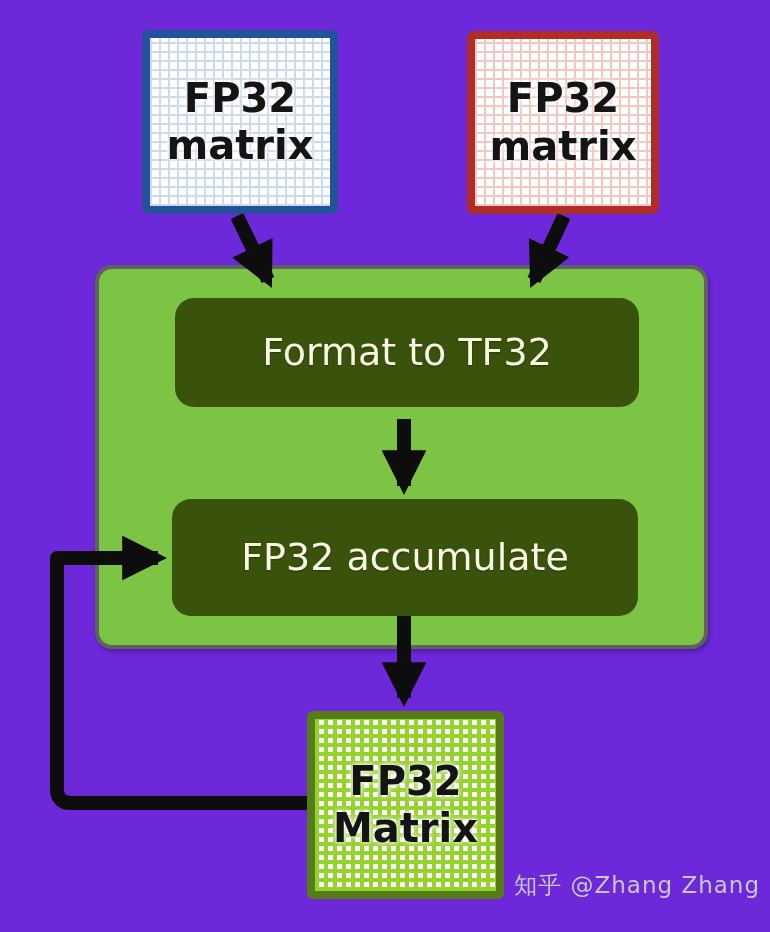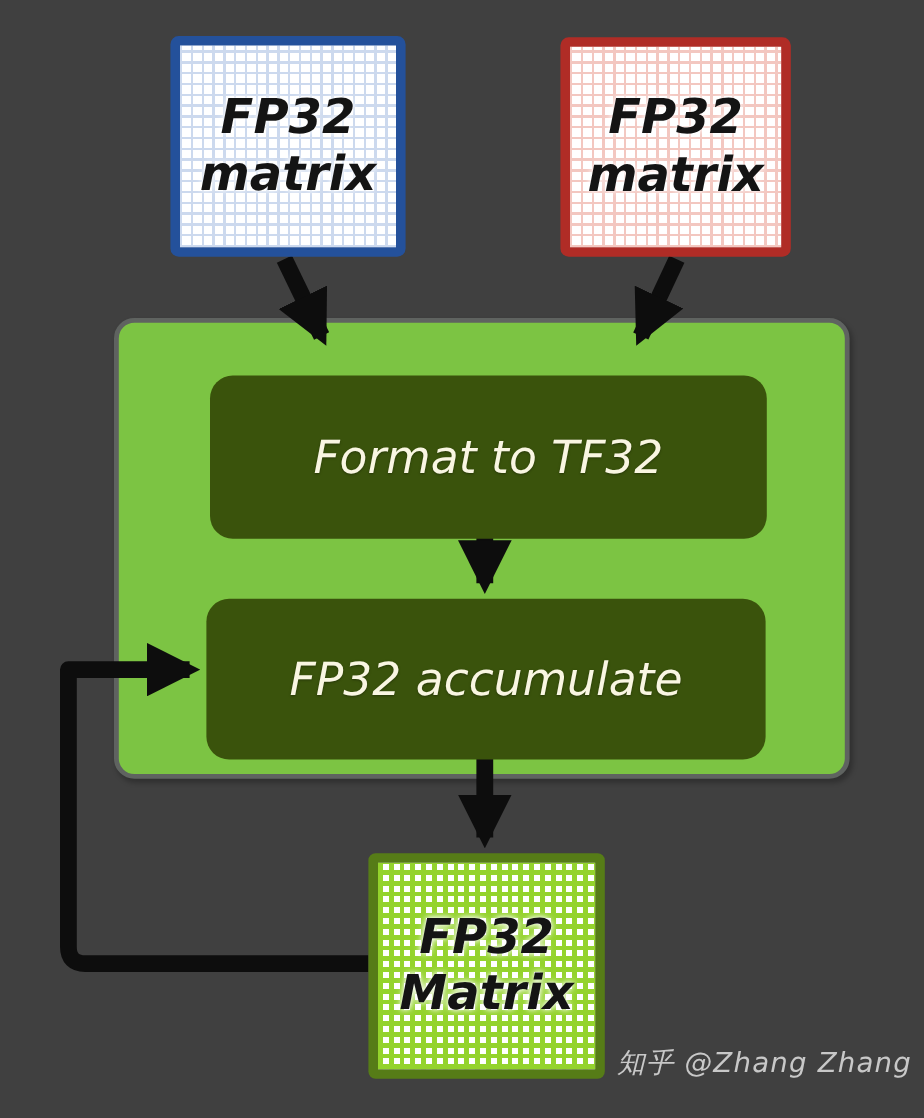--- a/index.html
+++ b/index.html
@@ -1,23 +1,22 @@
 <!DOCTYPE html>
 <html><head>
 <meta charset="utf-8">
 <style>
   html, body { margin: 0; padding: 0; background: #ffffff; }
   .canvas {
     position: relative;
     width: 770px;
     height: 932px;
-    background: #404040;
+    background: #6d28d9;
     overflow: hidden;
     font-family: "DejaVu Sans", "Liberation Sans", sans-serif;
-    font-style: italic;
   }
   .abs { position: absolute; box-sizing: border-box; }
 
   
   .matrix-box {
     display: flex; flex-direction: column;
     align-items: center; justify-content: center;
     text-align: center;
     font-weight: 700;
     color: #141414;
@@ -70,22 +69,22 @@
     text-align: center;
     background: #3a530c;
     border-radius: 19px;
     color: #f9f6e2;
     z-index: 3;
   }
   .process-box .line {
     font-size: 38px; line-height: 1.32; font-weight: 400;
     text-shadow: 0 1px 2px rgba(0,0,0,.35);
   }
-  .process-format     { left: 175px; top: 313px; width: 464px; height: 136px; }
-  .process-accumulate { left: 172px; top: 499px; width: 466px; height: 134px; }
+  .process-format     { left: 175px; top: 298px; width: 464px; height: 109px; }
+  .process-accumulate { left: 172px; top: 499px; width: 466px; height: 117px; }
 
   
   .arrows { left: 0; top: 0; width: 770px; height: 932px; z-index: 2; pointer-events: none; }
 
   
   .watermark {
     right: 10px; top: 870px;
     font-size: 23px;
     color: #c8c8c8;
     letter-spacing: 1px;

